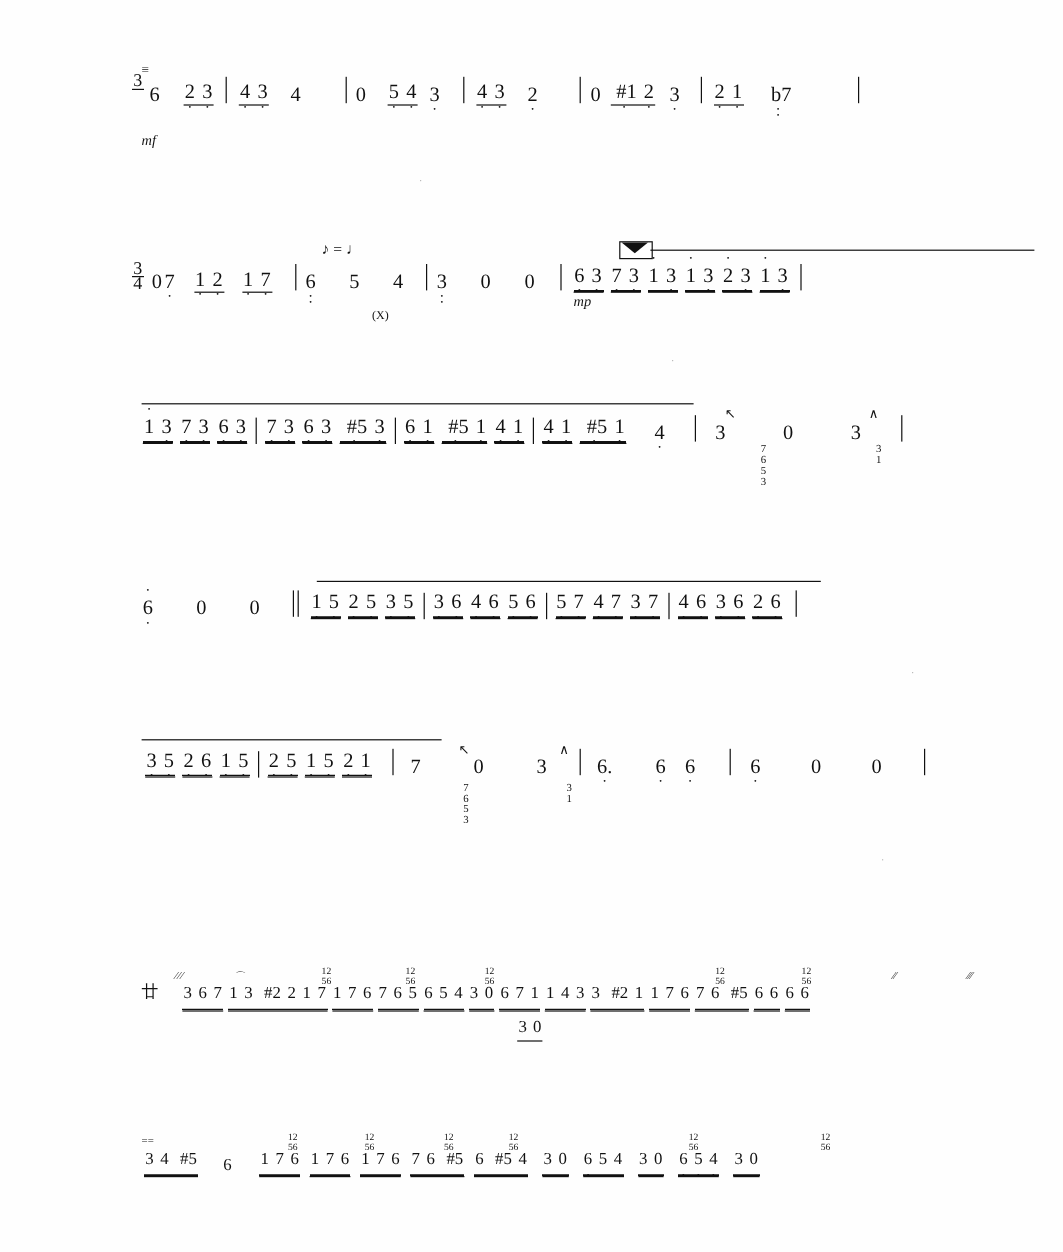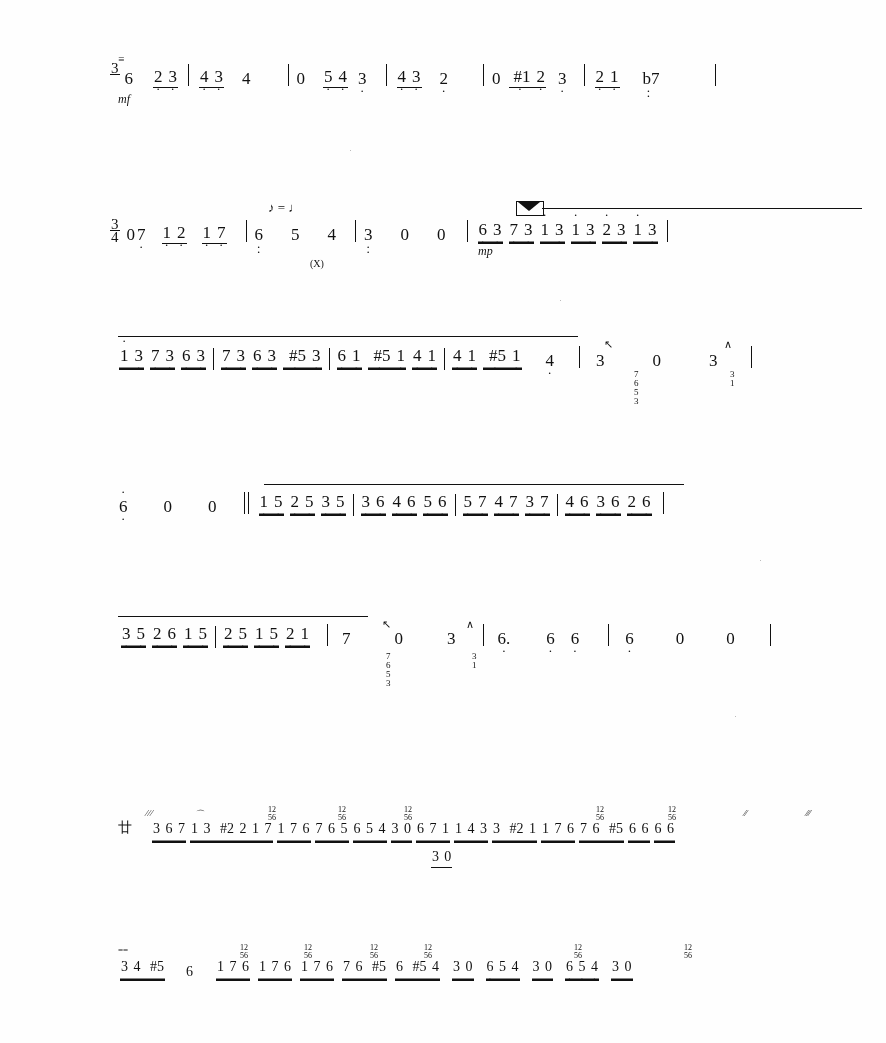--- a/index.html
+++ b/index.html
@@ -261,21 +261,21 @@
       </span>
       <span class="cell" style="margin-left:14px;padding-left:6px;">
         <span class="num">b7</span>
         <span class="dot-under">·</span>
         <span class="dot-under2">·</span>
       </span>
 
       <span class="endbar" style="margin-left:54px;"></span>
     </div>
 
-    <div class="dyn" style="left:118px; top:30px;">mf</div>
+    <div class="dyn" style="left:118px; top:48px;">mf</div>
     <div class="label-left" style="left:118px; top:-8px; letter-spacing:-1px;">≡</div>
   </div>
 
   <div class="system" style="top:200px;">
     <div class="tempo" style="left:268px; top:0px;">♪ = ♩</div>
 
     <div class="staff-row" style="padding-top:18px;">
       <div class="meter">
         <span class="top">3</span>
         <span class="bot">4</span>

